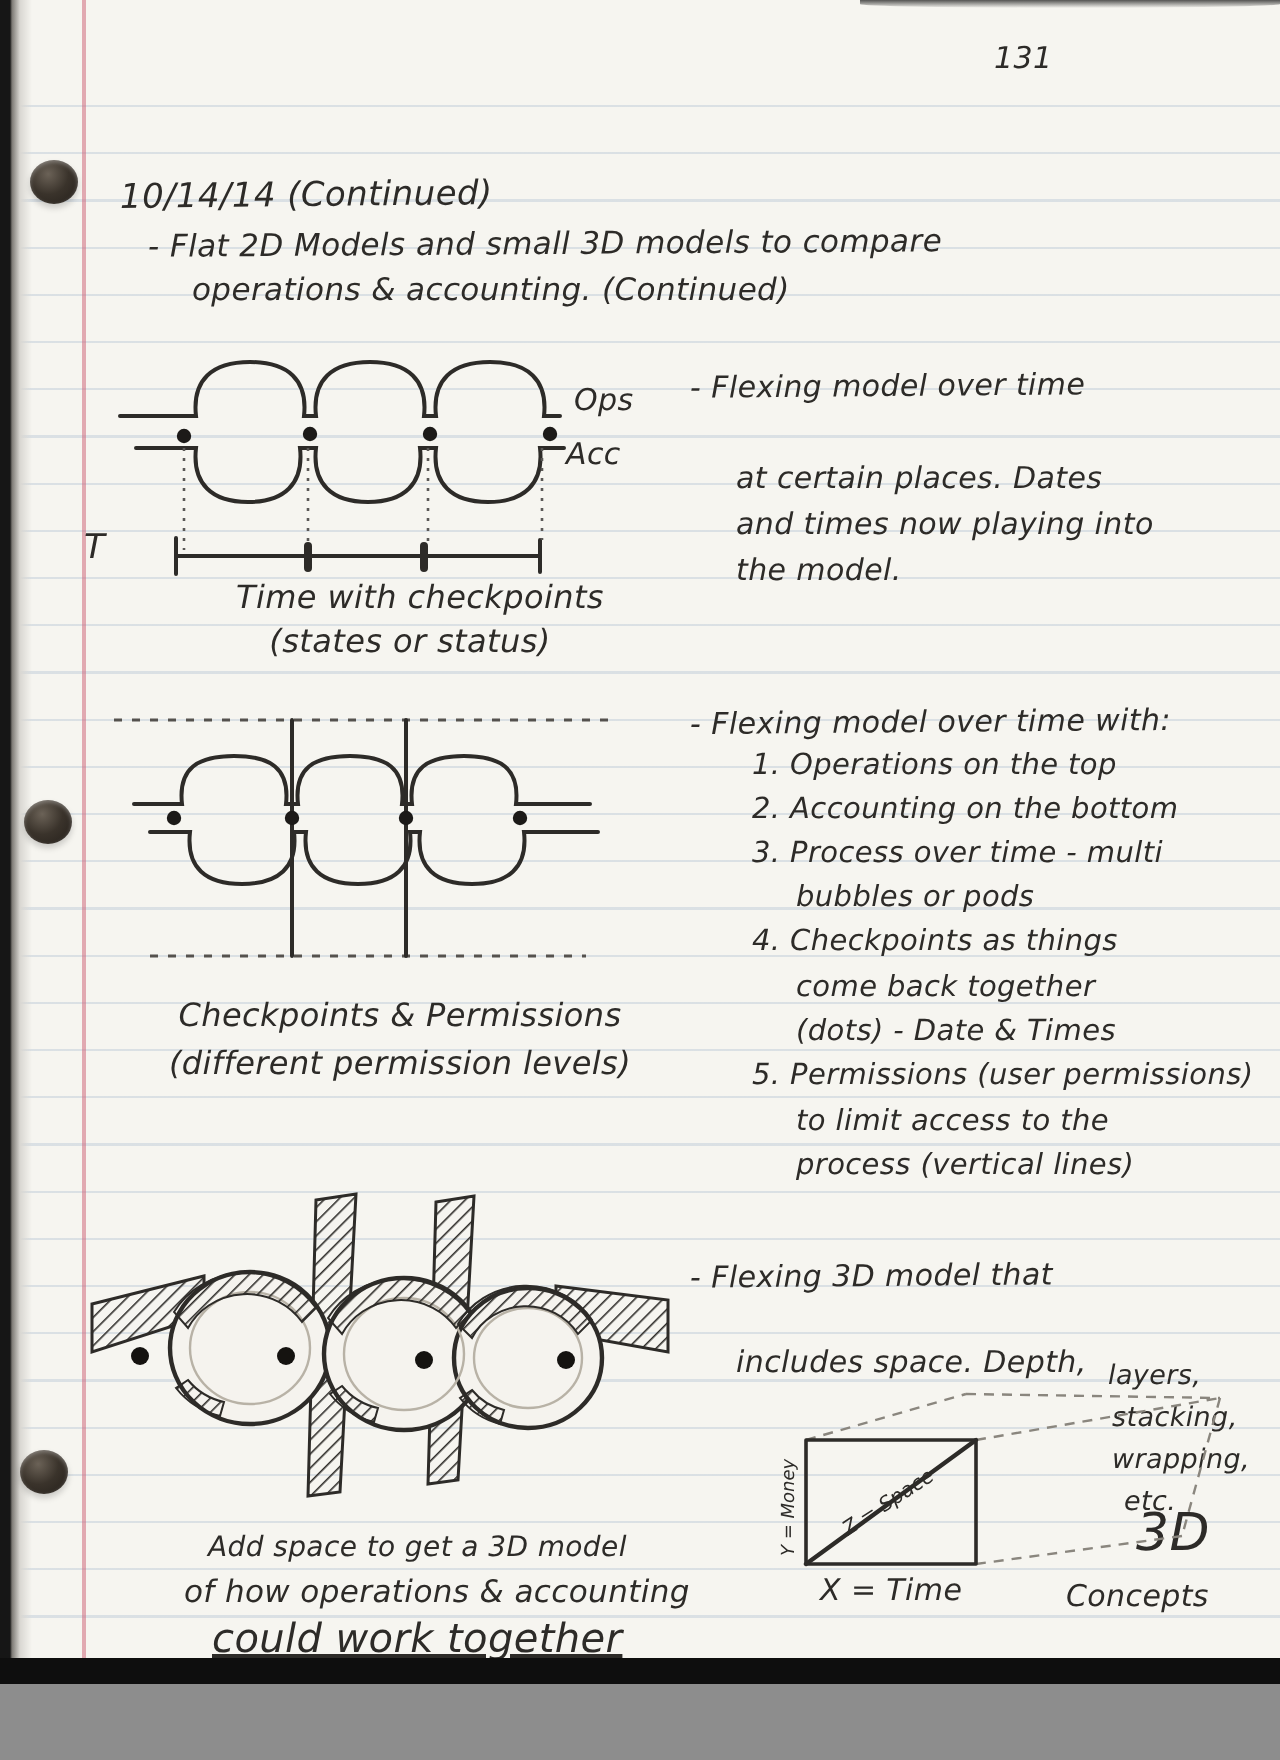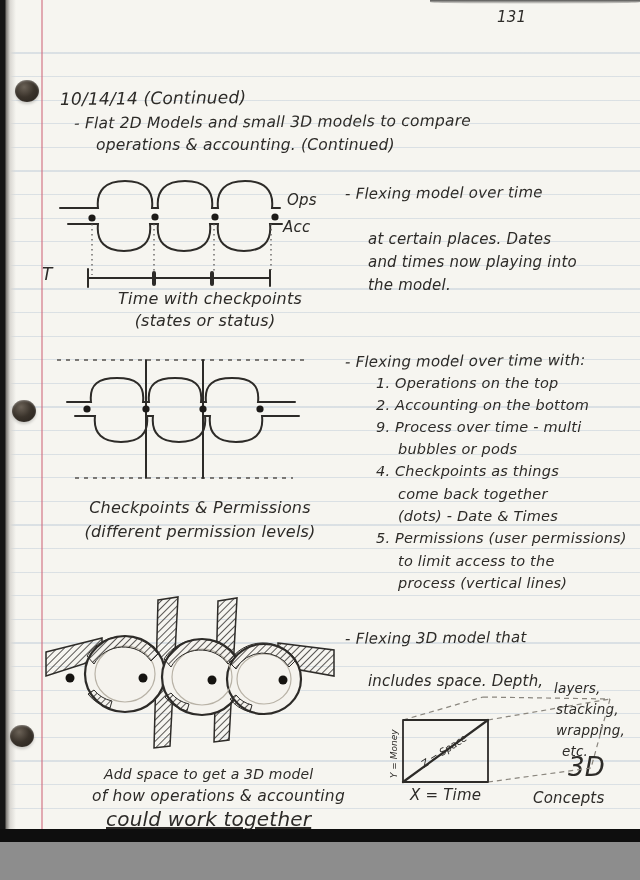--- a/index.html
+++ b/index.html
@@ -29,21 +29,21 @@
   svg text{font-family:"DejaVu Sans",sans-serif;font-style:italic;fill:var(--ink,#2d2b28);}
 </style>
 </head>
 <body>
 
 <div class="stage">
   <div class="page">
     <div class="rules"></div>
     <div class="margin-line"></div>
 
-    <div class="hw" style="left:497px;top:8px;font-size:15px;">131</div>
+    <div class="hw" style="left:497px;top:20px;font-size:15px;">131</div>
     <div class="hw" style="left:60px;top:88px;font-size:17px;transform:rotate(-.6deg);">10/14/14 (Continued)</div>
     <div class="hw" style="left:74px;top:113px;font-size:15.5px;transform:rotate(-.4deg);">- Flat 2D Models and small 3D models to compare</div>
     <div class="hw" style="left:96px;top:136px;font-size:15.5px;">operations &amp; accounting. (Continued)</div>
 
     <svg style="left:40px;top:178px;" width="300" height="122" viewBox="0 0 300 122">
       <g stroke="currentColor" stroke-width="2" fill="none" stroke-linecap="round">
         <path d="M20,30 H58 C56,12 66,3 85,3 C104,3 114,12 112,30 H118 C116,12 126,3 145,3 C164,3 174,12 172,30 H178 C176,12 186,3 205,3 C224,3 234,12 232,30 H240"></path>
         <path d="M28,46 H58 C56,64 66,73 84,73 C102,73 112,64 110,46 H118 C116,64 126,73 144,73 C162,73 172,64 170,46 H178 C176,64 186,73 204,73 C222,73 232,64 230,46 H242"></path>
         <path d="M48,100 H230 M48,91 V109 M230,92 V108"></path>
         <path d="M114,95 V106 M172,95 V106" stroke-width="4"></path>
@@ -85,21 +85,21 @@
         <circle cx="148" cy="59" r="3.6"></circle>
           <circle cx="205" cy="59" r="3.6"></circle>
       </g>
     </svg>
     <div class="hw center" style="left:70px;top:498px;width:260px;font-size:16px;">Checkpoints &amp; Permissions</div>
     <div class="hw center" style="left:60px;top:522px;width:280px;font-size:16px;">(different permission levels)</div>
 
     <div class="hw" style="left:345px;top:352px;font-size:15px;transform:rotate(-.5deg);">- Flexing model over time with:</div>
     <div class="hw" style="left:376px;top:375px;font-size:14.5px;">1. Operations on the top</div>
     <div class="hw" style="left:376px;top:397px;font-size:14.5px;">2. Accounting on the bottom</div>
-    <div class="hw" style="left:376px;top:419px;font-size:14.5px;">9. Process over time - multi</div>
+    <div class="hw" style="left:376px;top:419px;font-size:14.5px;">3. Process over time - multi</div>
     <div class="hw" style="left:398px;top:441px;font-size:14.5px;">bubbles or pods</div>
     <div class="hw" style="left:376px;top:463px;font-size:14.5px;">4. Checkpoints as things</div>
     <div class="hw" style="left:398px;top:508px;font-size:14.5px;">(dots) - Date &amp; Times</div>
     <div class="hw" style="left:398px;top:486px;font-size:14.5px;">come back together</div>
     <div class="hw" style="left:376px;top:530px;font-size:14.5px;">5. Permissions (user permissions)</div>
     <div class="hw" style="left:398px;top:553px;font-size:14.5px;">to limit access to the</div>
     <div class="hw" style="left:398px;top:575px;font-size:14.5px;">process (vertical lines)</div>
 
     <svg style="left:38px;top:596px;" width="310" height="168" viewBox="0 0 310 168">
       <defs>

